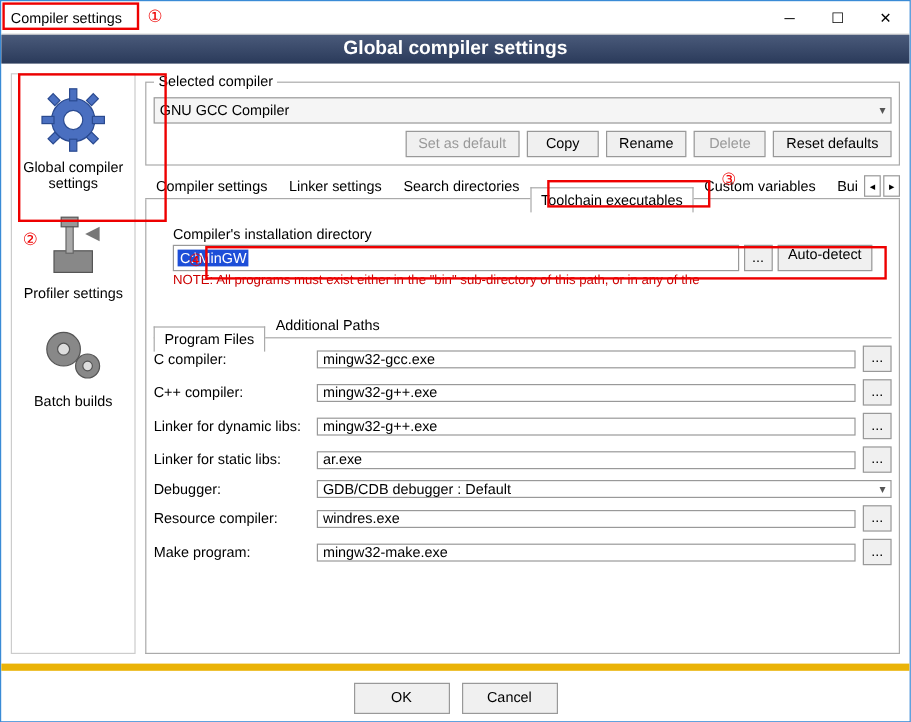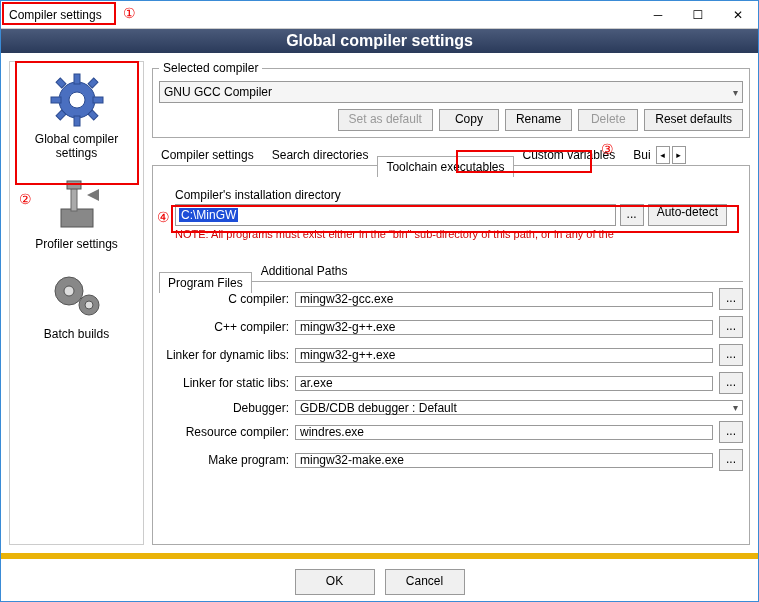--- a/index.html
+++ b/index.html
@@ -26,21 +26,21 @@
 .tabnav { width: 14px; height: 18px; border: 1px solid #999; text-align: center; line-height: 16px; margin-left: 2px; font-size: 9px; }
 .inner { border: 1px solid #aaa; border-top: none; padding: 6px; flex: 1; }
 .pathrow { display: flex; gap: 4px; align-items: center; margin: 2px 0; }
 .pathbox { flex: 1; height: 22px; border: 1px solid #999; background: #fff; padding: 0 3px; display: flex; align-items: center; }
 .pathbox .sel { background: #1d4ed8; color: #fff; padding: 0 2px; }
 .smallbtn { width: 24px; height: 22px; border: 1px solid #999; background: #f0f0f0; text-align: center; line-height: 18px; }
 .autobtn { height: 22px; border: 1px solid #999; background: #f0f0f0; padding: 0 8px; }
 .note { color: #c00; font-size: 11px; margin: 2px 0 4px 0; white-space: nowrap; overflow: hidden; }
 .subtabs { display: flex; border-bottom: 1px solid #aaa; margin-top: 4px; }
 .formrow { display: flex; align-items: center; margin: 6px 0; gap: 6px; }
-.formrow .flab { width: 130px; text-align: right; }
+.formrow .flab { width: 130px; }
 .formrow .fval { flex: 1; height: 15px; border: 1px solid #999; background: #fff; padding: 0 4px; display: flex; align-items: center; justify-content: space-between; }
 .dlgbtns { display: flex; gap: 10px; justify-content: center; padding: 10px 0; border-top: 6px solid #eab308; }
 .dlgbtns .btn { min-width: 80px; padding: 4px 16px; height: 26px; }
 
 .ann-box { position: absolute; border: 2px solid #e00; pointer-events: none; }
 .ann-num { position: absolute; color: #e00; font-size: 14px; font-weight: normal; pointer-events: none; }
 .chev { font-size: 10px; color: #555; }
 </style>
 </head>
 <body>
@@ -112,20 +112,21 @@
         <div class="btn dis">Set as default</div>
         <div class="btn">Copy</div>
         <div class="btn">Rename</div>
         <div class="btn dis">Delete</div>
         <div class="btn">Reset defaults</div>
       </div>
     </fieldset>
 
     <div class="tabs">
       <div class="tab">Compiler settings</div>
+      <div class="tab">Linker settings</div>
       <div class="tab">Search directories</div>
       <div class="tab active">Toolchain executables</div>
       <div class="tab">Custom variables</div>
       <div class="tab" style="padding-right:2px">Bui</div>
       <div class="tabnav">◂</div>
       <div class="tabnav">▸</div>
     </div>
 
     <div class="inner">
       <fieldset style="border:none;padding:0;margin:16px">

